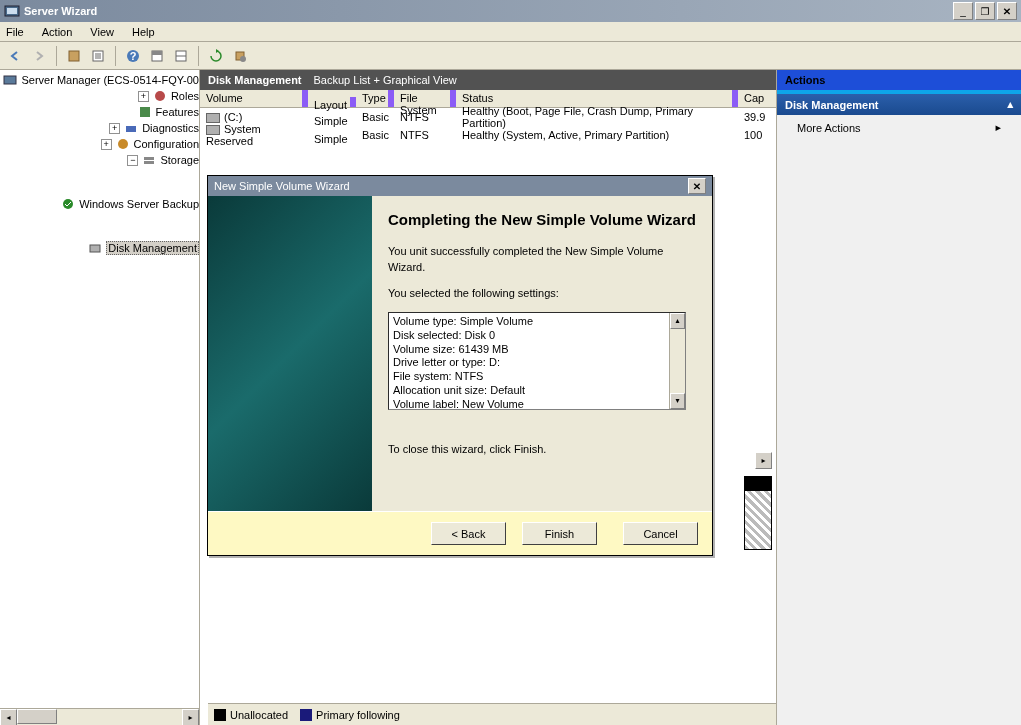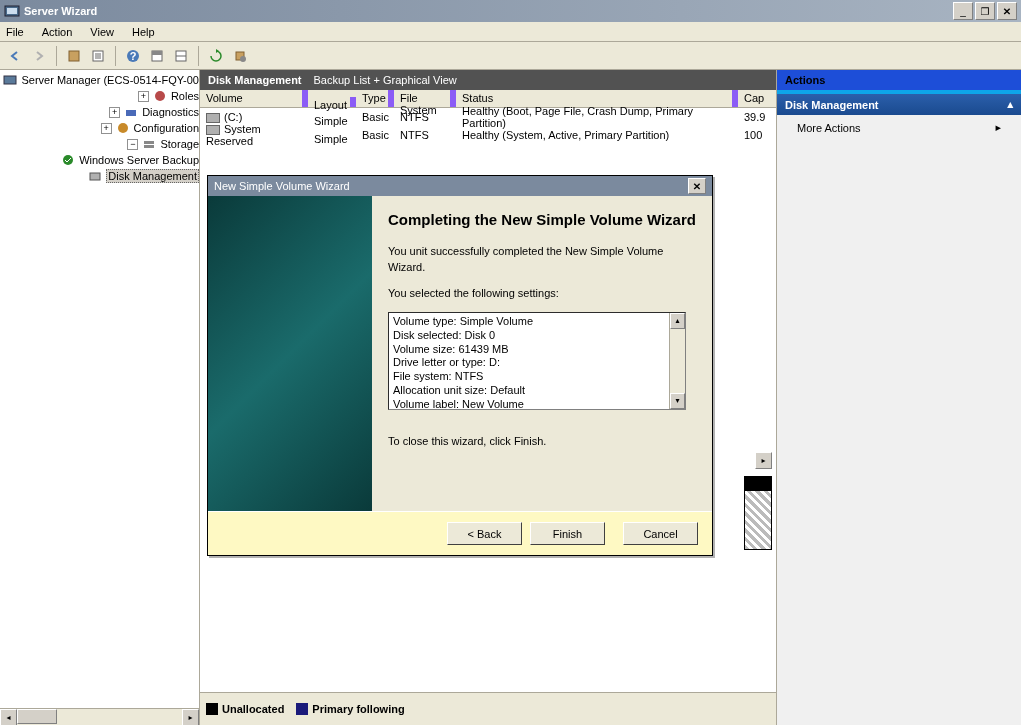--- a/index.html
+++ b/index.html
@@ -24,38 +24,38 @@
 
 .main { display: flex; height: calc(725px - 22px - 20px - 28px); }
 .tree-pane { width: 200px; background: #fff; border-right: 1px solid #aca899; position: relative; display:flex; flex-direction:column;}
 .tree-content { flex:1; overflow:hidden; padding-top:2px;}
 .tree-row { display: flex; align-items: center; height: 16px; padding-left: 2px; cursor: default; white-space: nowrap; justify-content: flex-end;}
 .tree-row .exp { width: 11px; height: 11px; border: 1px solid #919191; display: inline-flex; align-items: center; justify-content: center; font-size: 9px; margin-right: 4px; color:#000; line-height:1; background:#fff;}
 .tree-row .noexp { width: 11px; margin-right:4px; display:inline-block;}
 .tree-row .ticon2 { width: 14px; height: 14px; margin-right: 4px; display:inline-block;}
 .tree-row.selected span.lbl { background: #d4d0c8; border:1px dotted #666; padding:0 1px;}
 .ind1 { padding-left: 14px; }
-.ind2 { padding-left: 34px; }
+.ind2 { padding-left: 34px; margin-top: 28px; }
 .hscroll { height: 17px; background:#ece9d8; border-top:1px solid #aca899; display:flex;}
 .hscroll .sbtn { width:17px; height:17px; background:#d4d0c8; border:1px solid #808080; border-top-color:#fff; border-left-color:#fff; display:flex; align-items:center; justify-content:center; font-size:8px;}
 .hscroll .track { flex:1; background:#ece9d8;}
 .hscroll .thumb { width:40px; height:15px; background:#d4d0c8; border:1px solid #808080; border-top-color:#fff; border-left-color:#fff;}
 
 .center-pane { flex: 1; display: flex; flex-direction: column; background:#fff; position:relative;}
 .center-header { background: #525252; color:#fff; height: 20px; display:flex; align-items:center; padding:0 8px; font-weight:bold;}
 .center-header .sub { font-weight:normal; margin-left:12px; font-size:11px;}
 .vol-table { background:#fff;}
 .vol-head { display:flex; background:#ece9d8; height:18px; border-bottom:1px solid #aca899;}
 .vol-head div { border-right:6px solid #8b5cf6; padding:2px 6px; font-size:11px;}
 .vol-body .vrow { display:flex; height:18px; align-items:center;}
 .vol-body .vrow div { padding:0 6px; font-size:11px;}
 .col-vol{width:108px;} .col-layout{width:48px;margin-top:7px;} .col-type{width:38px;} .col-fs{width:62px;} .col-status{width:282px;} .col-cap{width:30px;}
 .diskicon { width:14px; height:10px; background:#b0b0b0; border:1px solid #666; display:inline-block; margin-right:4px; vertical-align:middle;}
 
-.legend { height:22px; background:#ece9d8; border-top:1px solid #aca899; display:flex; align-items:center; padding:16px 6px; font-weight:bold; gap:4px;}
+.legend { height:22px; background:#ece9d8; border-top:1px solid #aca899; display:flex; align-items:center; padding:10px 6px; font-weight:normal; gap:4px;margin-left:8px;}
 .legend .sw { width:12px; height:12px; display:inline-block;}
 .legend .sw.black { background:#000;}
 .legend .sw.blue { background:#1a1a7a;}
 
 .actions-pane { width: 245px; background: #f0f0f0; border-left:1px solid #aca899; display:flex; flex-direction:column;}
 .actions-head { background:#1d4ed8; padding:4px 8px; font-weight:bold; border-bottom:4px solid #0ea5e9;}
 .actions-sub { background: linear-gradient(to bottom,#2b5fab,#1a4a8f); color:#fff; padding:4px 8px; font-weight:bold; display:flex; justify-content:space-between; align-items:center;}
 .actions-item { padding:6px 20px; cursor:default; display:flex; justify-content:space-between; align-items:center;}
 
 
@@ -63,22 +63,22 @@
 .wizard .wtitle { background:#7b8a9e; color:#fff; height:20px; display:flex; align-items:center; padding:0 6px; justify-content:space-between;}
 .wizard .wbody { display:flex; height:315px;}
 .wizard .wside { width:164px; background: linear-gradient(135deg,#0a3a3a 0%,#1a6b6b 50%,#0a3a3a 100%);}
 .wizard .wcontent { flex:1; padding:14px 16px 10px 16px; background:#ece9d8;}
 .wizard h2 { font-size:15px; font-weight:bold; margin-bottom:14px; line-height:1.35;}
 .wizard p { font-size:11px; margin-bottom:10px; line-height:1.45;}
 .wizard .settings { width:298px; height:98px; background:#fff; border:1px inset #808080; padding:2px 4px; overflow:hidden; position:relative; font-size:11px; line-height:1.25;}
 .wizard .settings .sline { white-space:nowrap;}
 .wizard .vbar { position:absolute; right:0; top:0; bottom:0; width:16px; background:#ece9d8; border-left:1px solid #aca899; display:flex; flex-direction:column; justify-content:space-between;}
 .wizard .vbar .vb { height:16px; background:#d4d0c8; border:1px solid #808080; border-top-color:#fff; border-left-color:#fff; font-size:8px; display:flex; align-items:center; justify-content:center;}
-.wizard .close-btn { margin-top:24px; font-size:11px;}
-.wizard .wbtns { height:44px; display:flex; align-items:center; justify-content:flex-end; padding:0 14px; gap:8px; border-top:1px solid #fff;}
+.wizard .close-btn { margin-top:32px; font-size:11px;}
+.wizard .wbtns { height:44px; display:flex; align-items:center; justify-content:flex-end; padding:0 14px; gap:16px; border-top:1px solid #fff;}
 .wizard .btn { width:75px; height:23px; background:#ece9d8; border:1px solid #404040; border-top-color:#fff; border-left-color:#fff; cursor:default; font-size:11px;}
 .wizard .xbtn { width:18px; height:16px; background:#d4d0c8; border:1px solid #808080; border-top-color:#fff; border-left-color:#fff; display:flex; align-items:center; justify-content:center; font-size:10px; font-weight:bold; color:#000;}
 
 svg { display:block;}
 </style>
 </head>
 <body>
 
 <div class="titlebar">
   <span class="ticon">
@@ -172,20 +172,29 @@
         <span class="lbl">Server Manager (ECS-0514-FQY-00</span>
       </div>
       <div class="tree-row ind1">
           <span class="exp">+</span>
           <span class="ticon2">
             <svg width="14" height="14">
               <circle cx="7" cy="7" r="5" fill="#b84a4a"></circle>
             </svg>
           </span>
           <span class="lbl">Roles</span>
+        </div>
+      <div class="tree-row ind1">
+          <span class="noexp"></span>
+          <span class="ticon2">
+            <svg width="14" height="14">
+              <rect x="2" y="2" width="10" height="10" fill="#4a8a4a"></rect>
+            </svg>
+          </span>
+          <span class="lbl">Features</span>
         </div>
       <div class="tree-row ind1">
           <span class="exp">+</span>
           <span class="ticon2">
             <svg width="14" height="14">
               <rect x="2" y="5" width="10" height="6" fill="#4a6ab8"></rect>
             </svg>
           </span>
           <span class="lbl">Diagnostics</span>
         </div>

